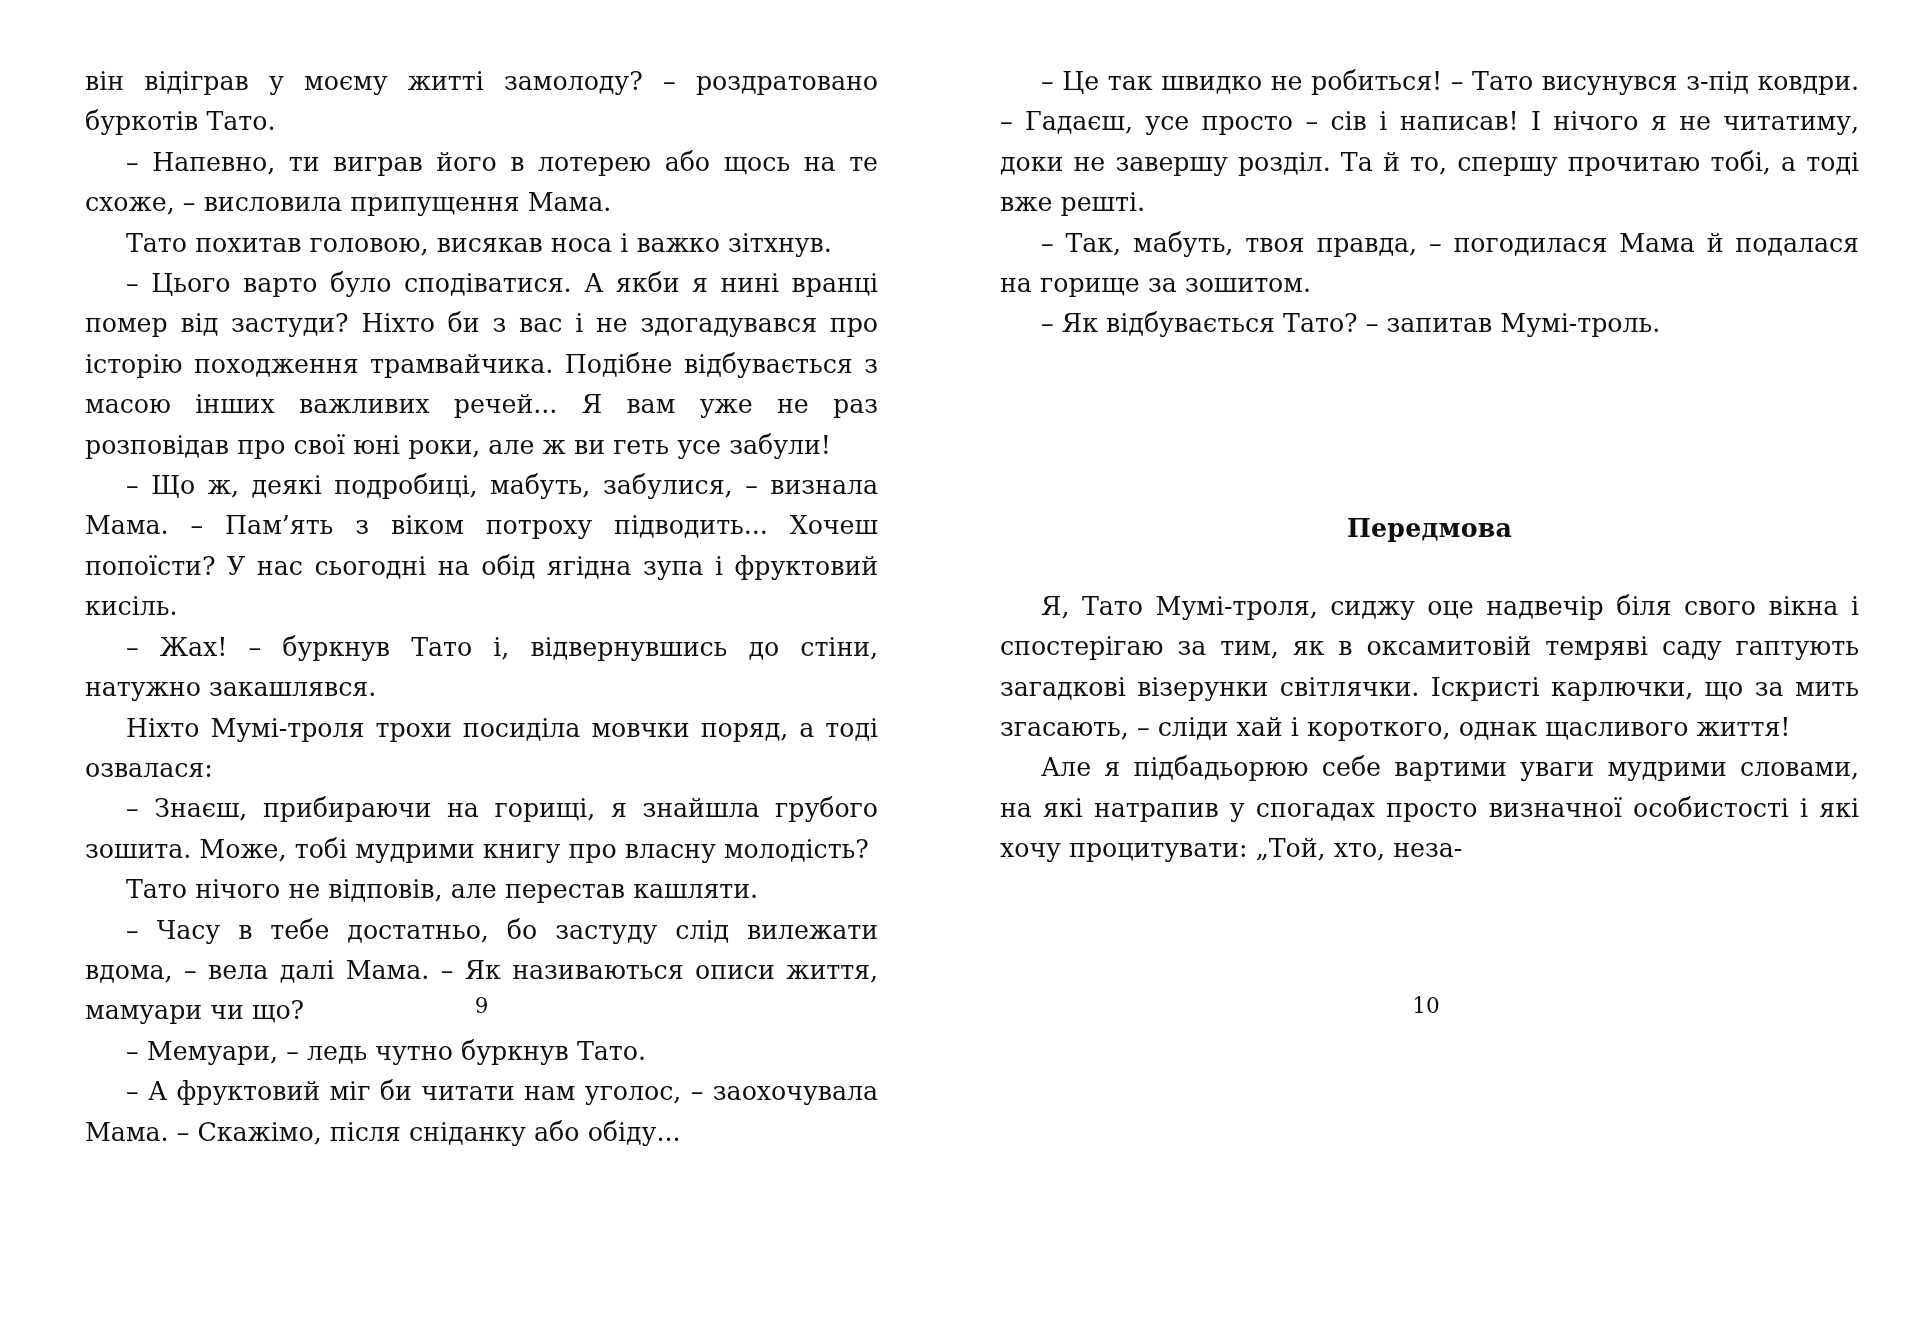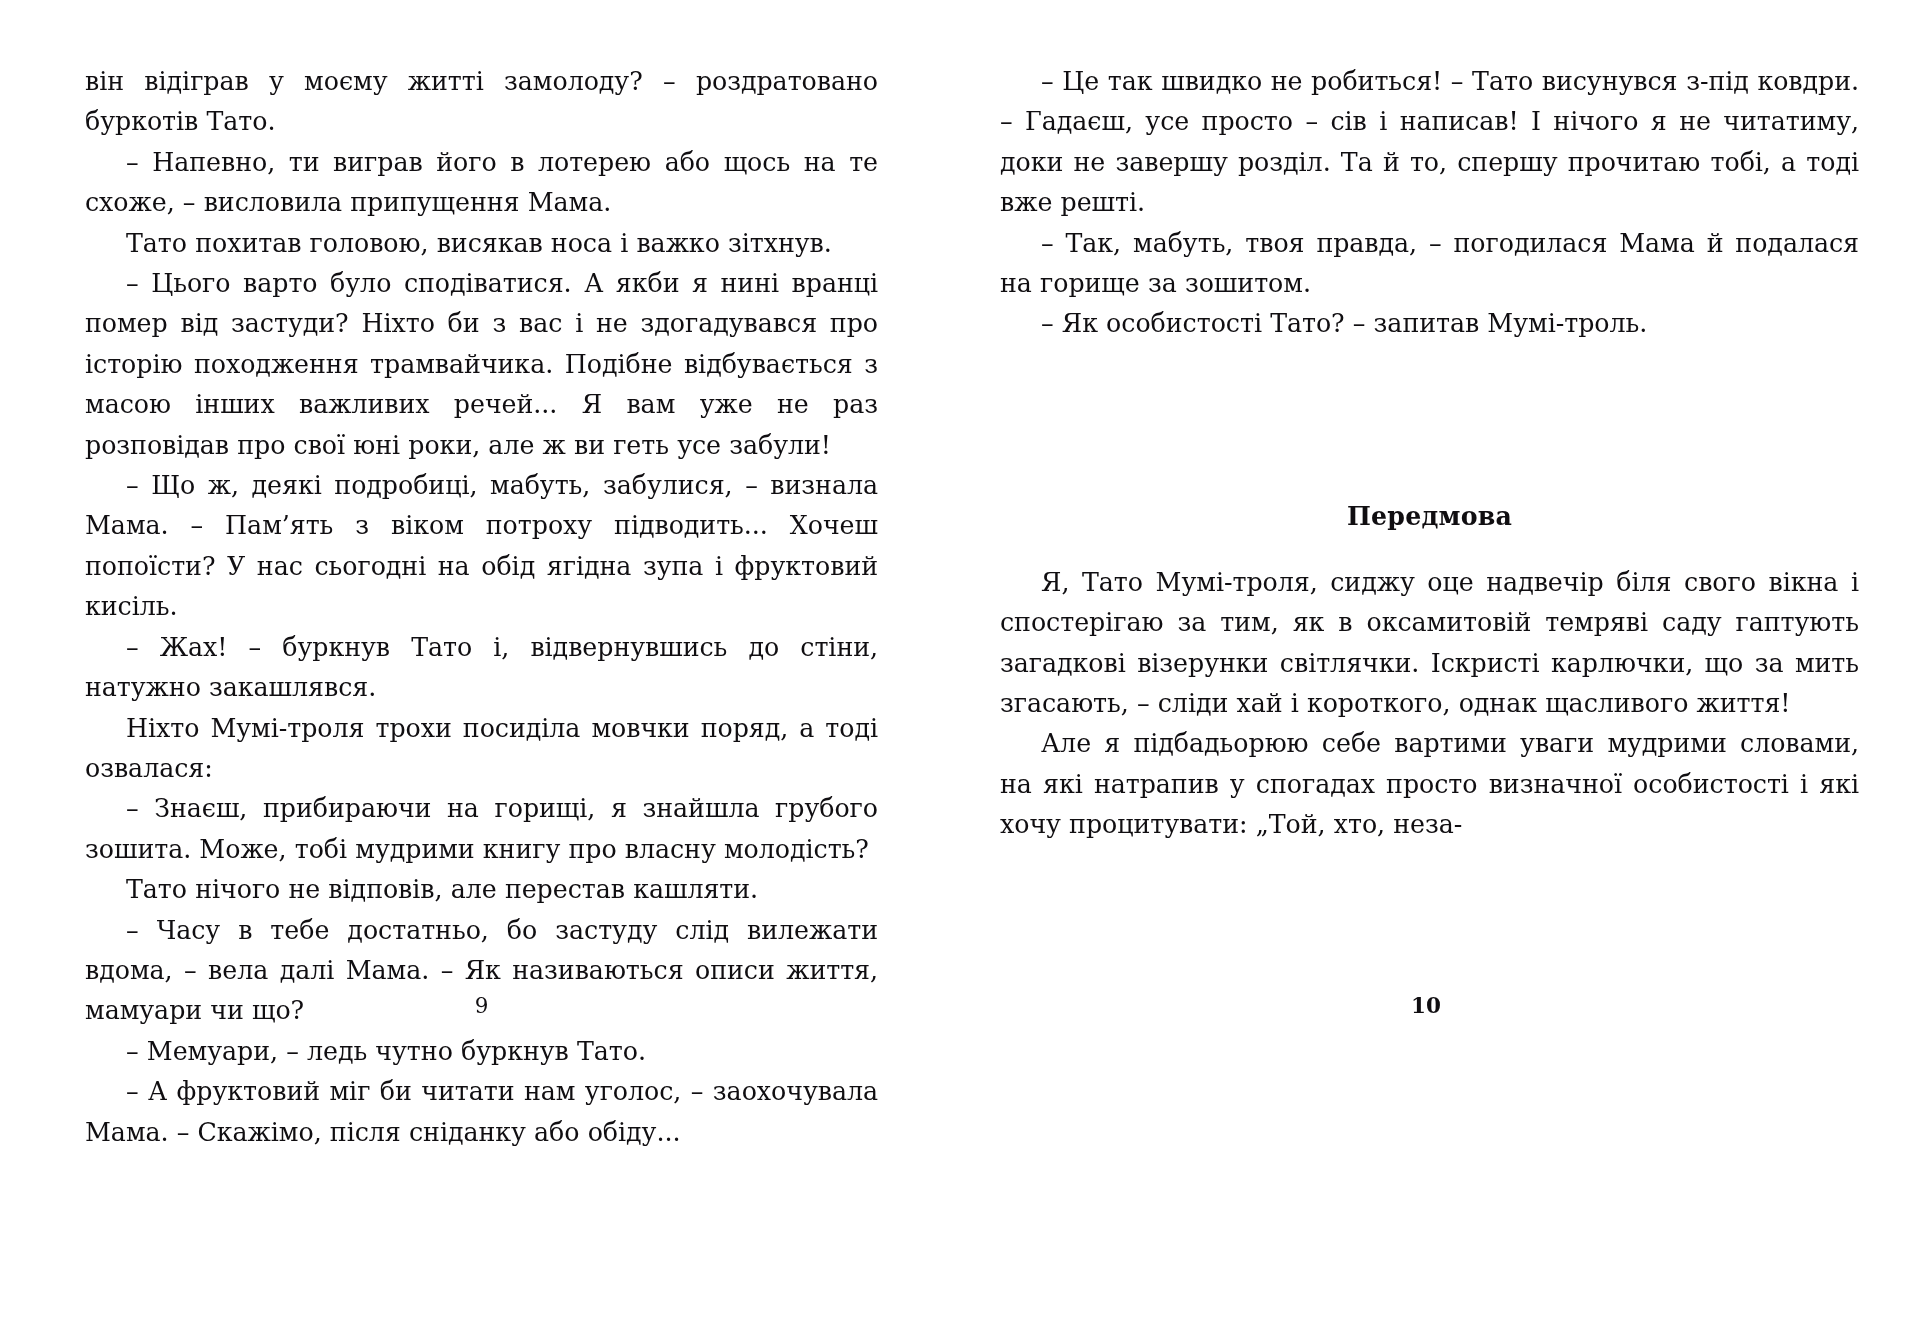--- a/index.html
+++ b/index.html
@@ -46,21 +46,21 @@
     line-height: 40.4px;
     letter-spacing: -0.05px;
     word-spacing: 0.2px;
     text-indent: 41px;
     hyphens: manual;
   }
   p.cont {
     text-indent: 0;
   }
   .heading {
-    margin: 4px;
+    margin: 16px;
     text-align: center;
     font-size: 25.3px;
     line-height: 34px;
     font-weight: bold;
     letter-spacing: 0.2px;
   }
   .gap-before-heading {
     height: 150px;
   }
   .gap-after-heading {
@@ -69,21 +69,21 @@
   .folio {
     position: absolute;
     bottom: 300px;
     left: 0;
     right: 0;
     text-align: center;
     font-size: 21.5px;
     line-height: 24px;
   }
   .folio-left { bottom: 306px; left: 85px; right: 82px; }
-  .folio-right { bottom: 306px; left: 52px; right: 80px; font-weight: bold; }
+  .folio-right { bottom: 306px; left: 52px; right: 80px; }
 </style>
 </head>
 <body>
 
 <div class="spread">
 
   <div class="page page-left">
     <div class="textblock">
       <p class="para cont">він відіграв у моєму житті замолоду? – роздратовано буркотів Тато.</p>
       <p class="para">– Напевно, ти виграв його в лотерею або щось на те схоже, – висловила припущення Мама.</p>
@@ -98,21 +98,21 @@
       <p class="para">– Мемуари, – ледь чутно буркнув Тато.</p>
       <p class="para">– А фруктовий міг би читати нам уголос, – заохочувала Мама. – Скажімо, після сніданку або обіду...</p>
     </div>
     <div class="folio folio-left">9</div>
   </div>
 
   <div class="page page-right">
     <div class="textblock">
       <p class="para">– Це так швидко не робиться! – Тато висунувся з-під ковдри. – Гадаєш, усе просто – сів і написав! І нічого я не читатиму, доки не завершу розділ. Та й то, спершу прочитаю тобі, а тоді вже решті.</p>
       <p class="para">– Так, мабуть, твоя правда, – погодилася Мама й подалася на горище за зошитом.</p>
-      <p class="para">– Як особистості Тато? – запитав Мумі-троль.</p>
+      <p class="para">– Як відбувається Тато? – запитав Мумі-троль.</p>
 
       <div class="gap-before-heading"></div>
       <h2 class="heading">Передмова</h2>
       <div class="gap-after-heading"></div>
 
       <p class="para">Я, Тато Мумі-троля, сиджу оце надвечір біля свого вікна і спостерігаю за тим, як в оксамитовій темряві саду гаптують загадкові візерунки світлячки. Іскристі карлючки, що за мить згасають, – сліди хай і короткого, однак щасливого життя!</p>
       <p class="para">Але я підбадьорюю себе вартими уваги мудрими словами, на які натрапив у спогадах просто визначної особистості і які хочу процитувати: „Той, хто, неза-</p>
     </div>
     <div class="folio folio-right">10</div>
   </div>

